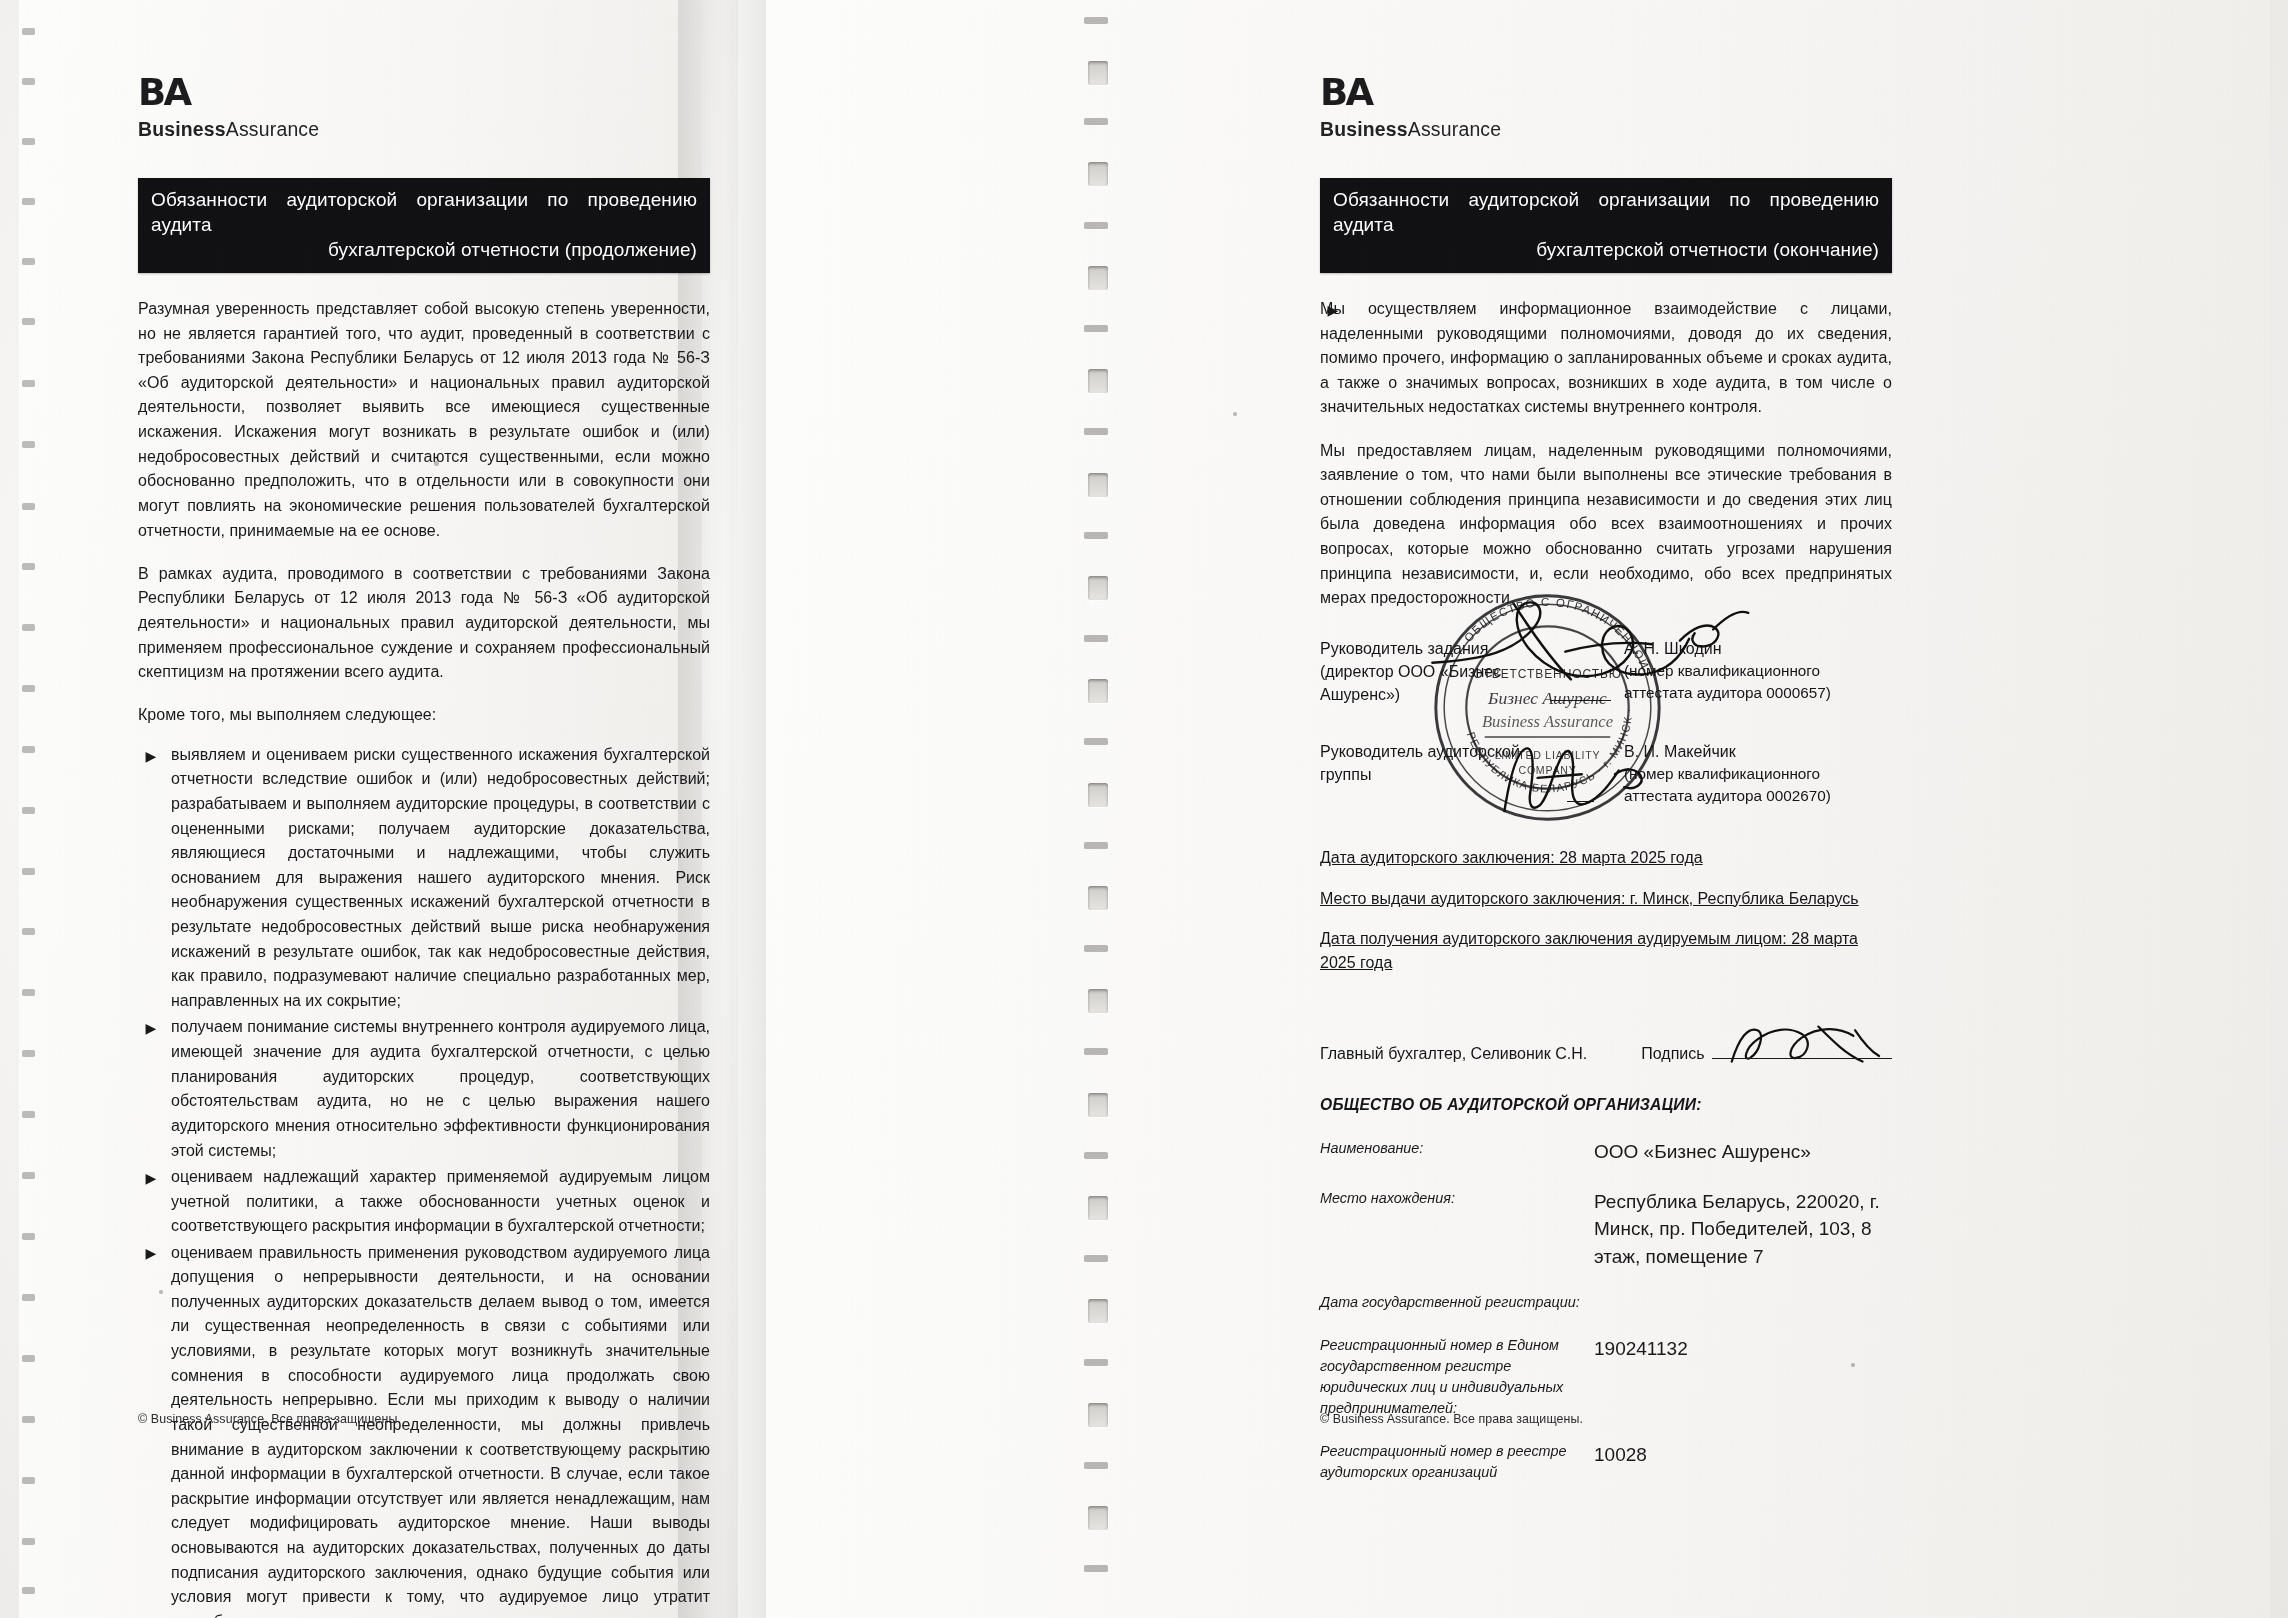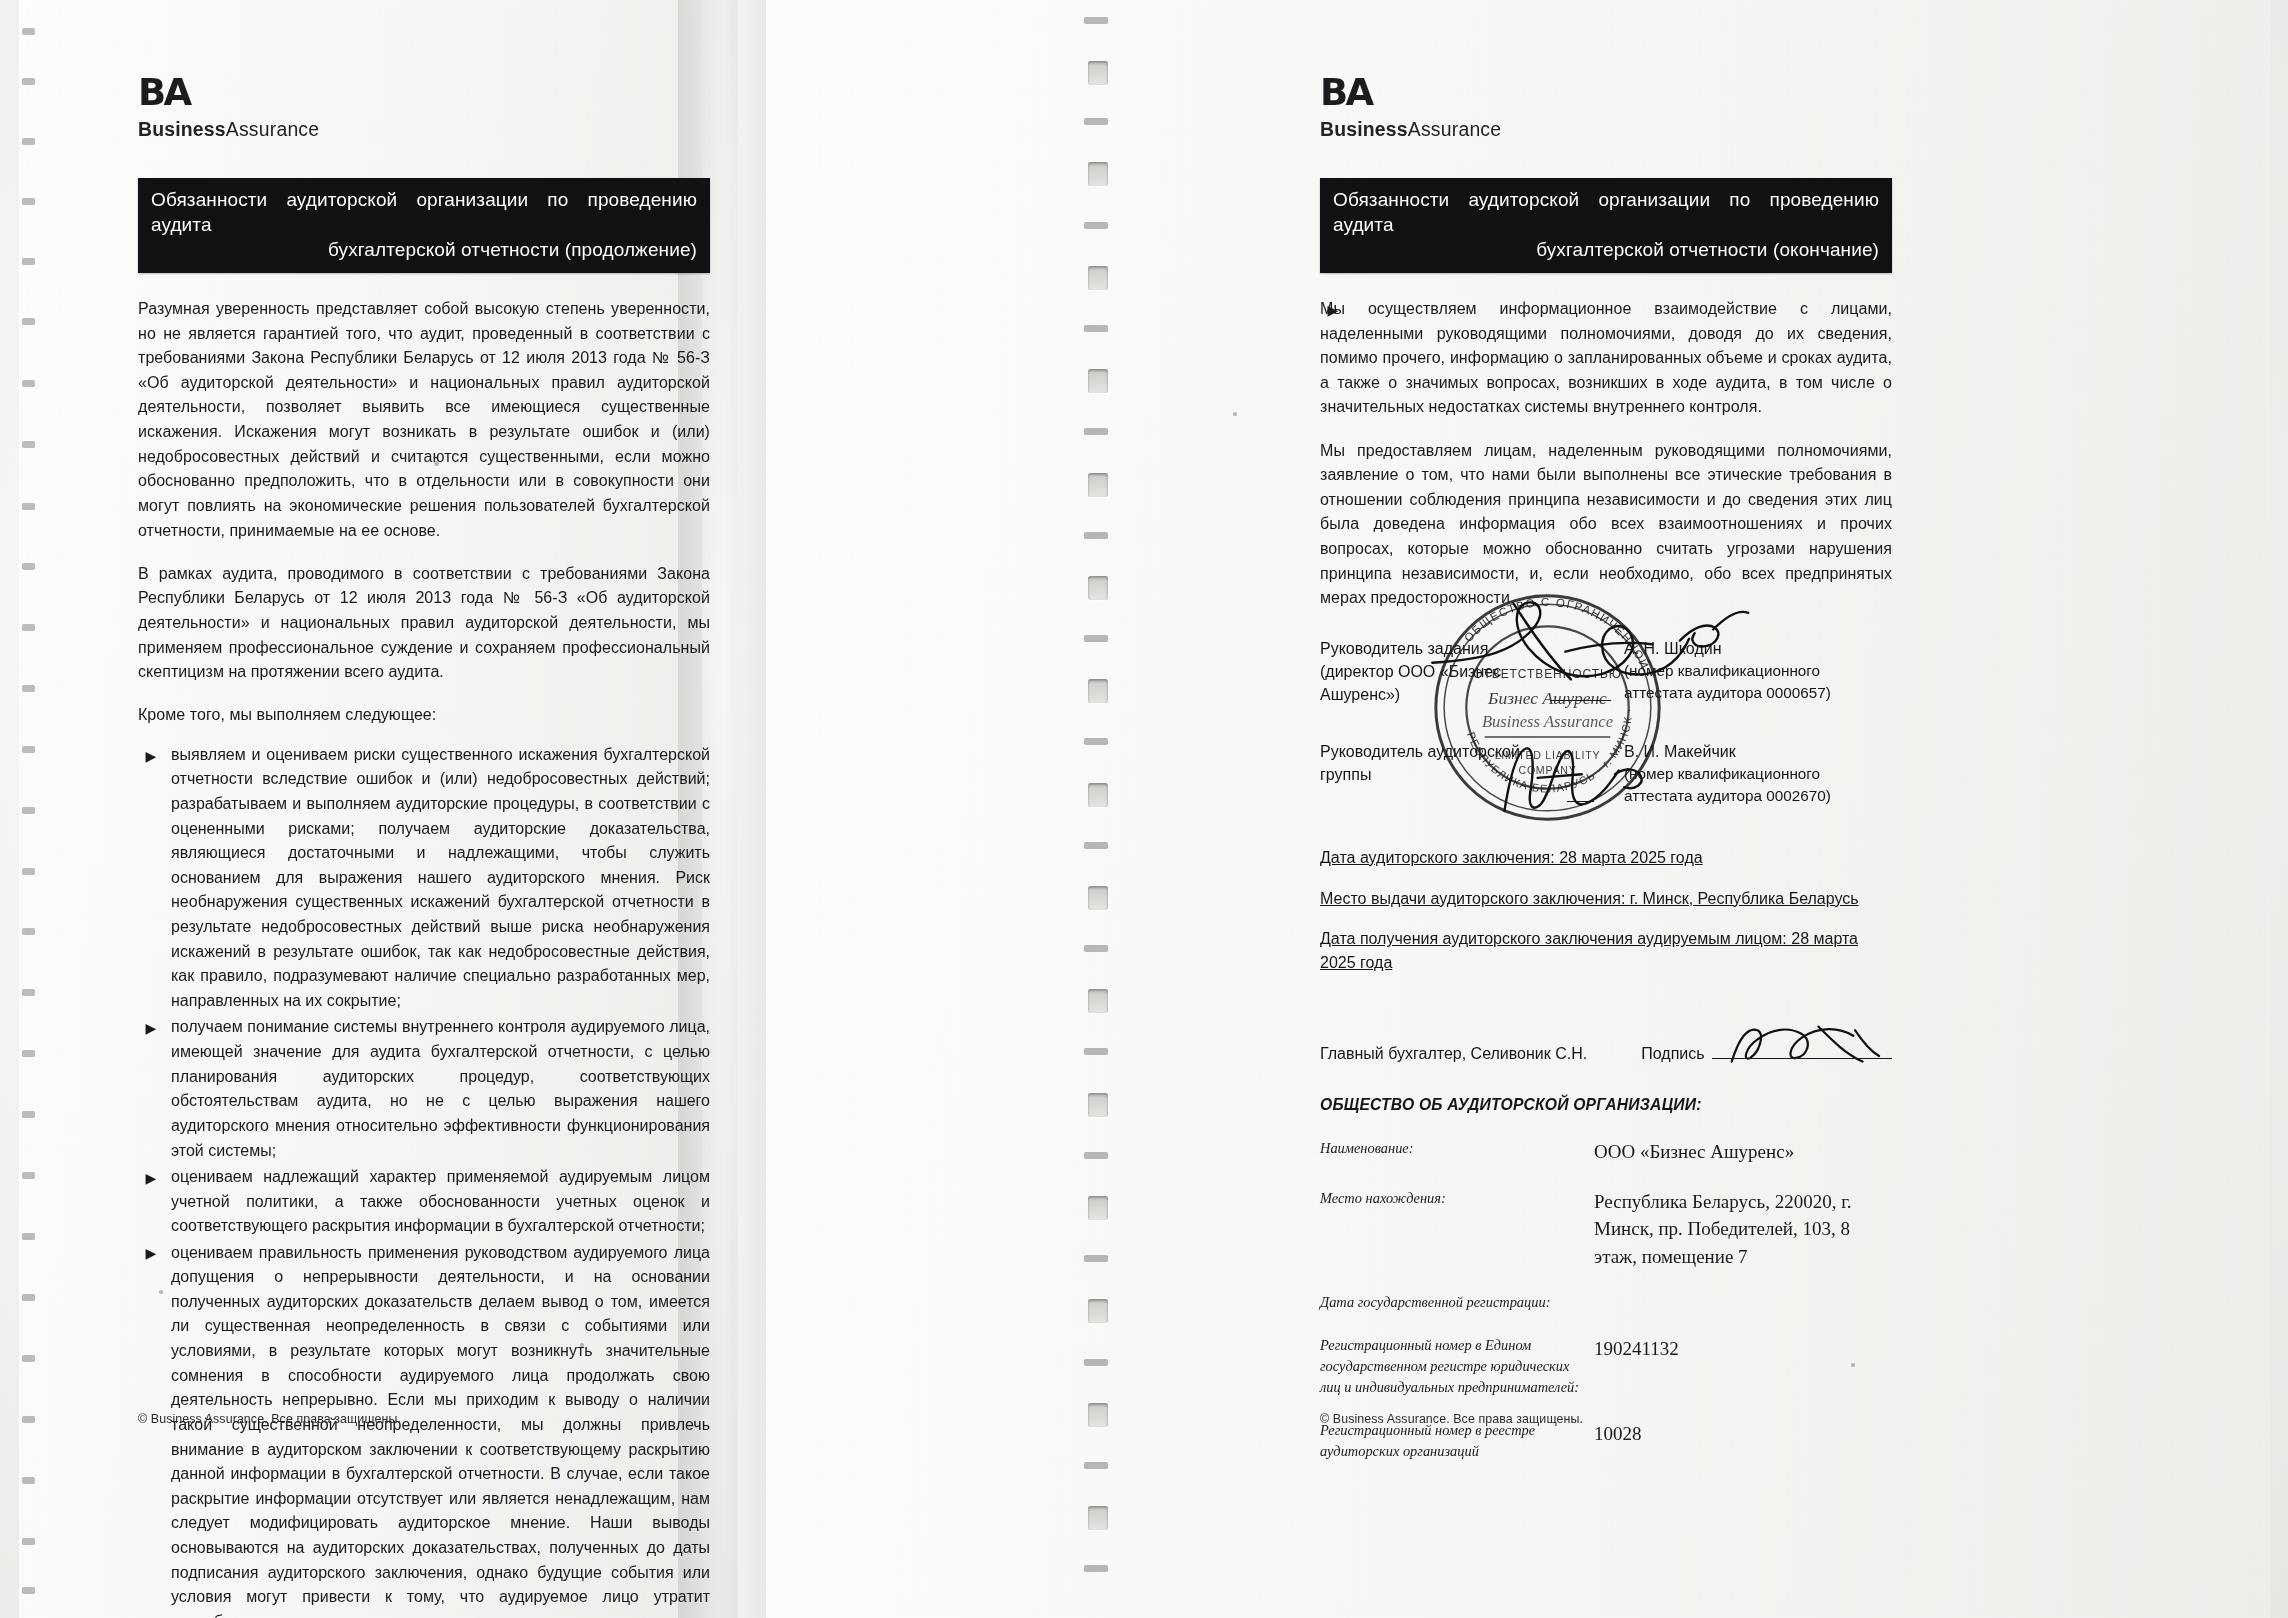--- a/index.html
+++ b/index.html
@@ -166,21 +166,21 @@
   }
   .acct-scribble{position:absolute;right:0;bottom:-5.5px;width:175px;height:48px;}
 
   
   .org-title{
     margin-top:33px;margin-bottom:24px;
     font-size:15.7px;font-style:italic;font-weight:700;
     letter-spacing:0.2px;
   }
   .org-table{width:572px;}
-  .org-r{display:flex;margin-bottom:22px;font-family:Liberation Serif, serif;}
+  .org-r{display:flex;margin-bottom:22px;}
   .org-k{
     width:263px;font-size:14.4px;font-style:italic;
     line-height:1.45;padding-right:11px;color:#1a1a1d;
   }
   .org-v{
     flex:1;font-size:19px;line-height:1.45;color:#1a1a1d;
   }
 
   
   .speck{position:absolute;background:rgba(40,40,40,.30);border-radius:50%;}

